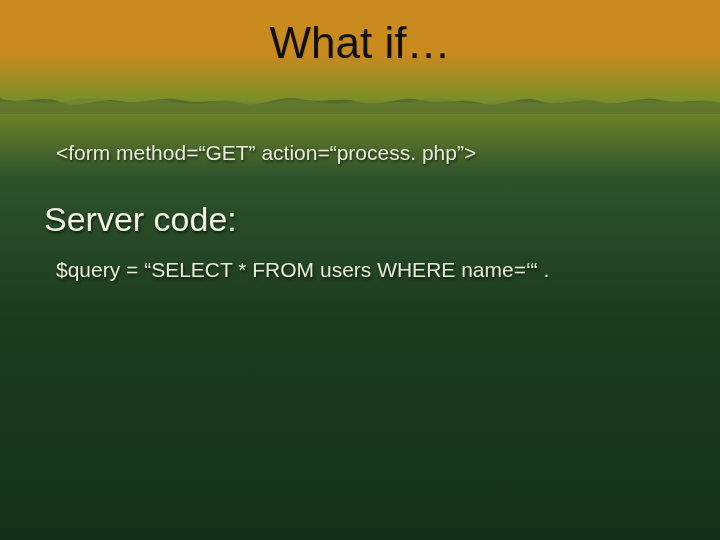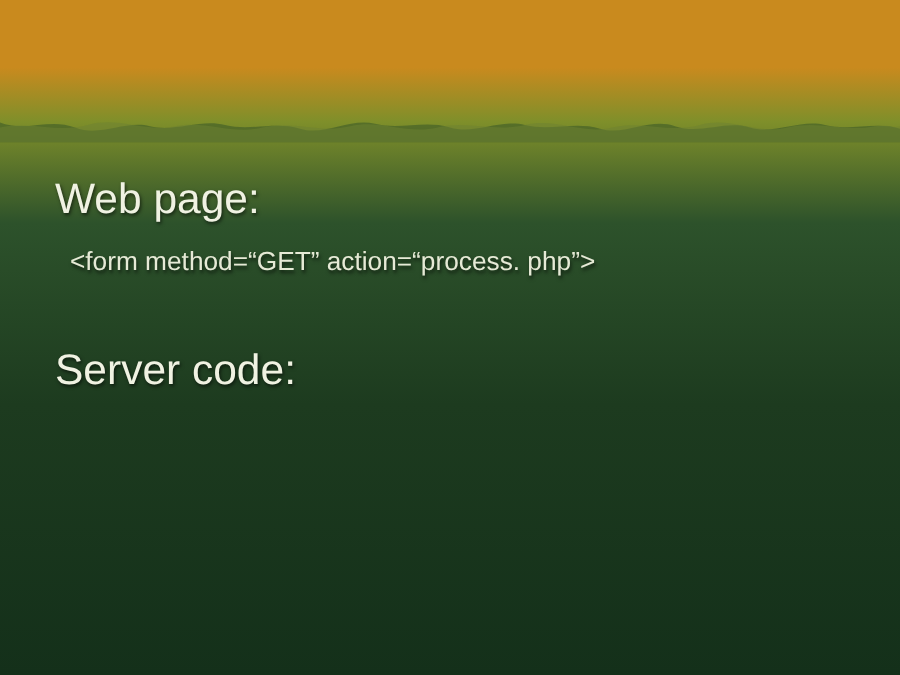--- a/index.html
+++ b/index.html
@@ -53,47 +53,48 @@
     color: #e8ecd8;
     text-shadow: 1px 2px 3px rgba(0,0,0,0.6);
   }
   .subhead {
     font-size: 34px;
     font-weight: 400;
     margin: 0 0 18px 0;
     color: #f0f2e2;
   }
   .subhead.second {
-    margin-top: 54px;
+    margin-top: 34px;
   }
   .para {
     font-size: 21px;
     line-height: 1.25;
     margin: 0 0 4px 12px;
     color: #e6ead6;
   }
   .indent {
     padding-left: 32px;
   }
 </style>
 </head>
 <body>
 
 <div class="slide">
 
+  <div class="title">What if…</div>
 
   <div class="torn">
     <svg viewBox="0 0 720 22" preserveAspectRatio="none">
       <path d="M0,6 C20,14 40,2 60,10 C80,18 100,4 120,9 C140,14 160,3 180,8 C200,13 220,5 240,11 C260,17 280,2 300,7 C320,12 340,4 360,10 C380,16 400,3 420,8 C440,13 460,5 480,11 C500,17 520,2 540,9 C560,16 580,4 600,10 C620,16 640,3 660,8 C680,13 700,5 720,11 L720,22 L0,22 Z" fill="rgba(60,90,40,0.6)"></path>
       <path d="M0,10 C25,4 45,15 70,8 C95,1 115,14 140,9 C165,4 185,16 210,10 C235,4 255,15 280,9 C305,3 325,16 350,10 C375,4 395,14 420,8 C445,2 465,16 490,10 C515,4 535,15 560,8 C585,1 605,16 630,10 C655,4 675,14 700,9 C710,7 715,11 720,9 L720,22 L0,22 Z" fill="rgba(110,130,50,0.5)"></path>
     </svg>
   </div>
 
   <div class="body">
 
-    <p class="subhead">Web page:</p>
     <p class="para">&lt;form method=“GET” action=“process. php”&gt;</p>
 
     <p class="subhead second">Server code:</p>
+    <p class="para">$query = “SELECT * FROM users WHERE name=‘“ .</p>
 
   </div>
 
 </div>
 
 </body></html>

